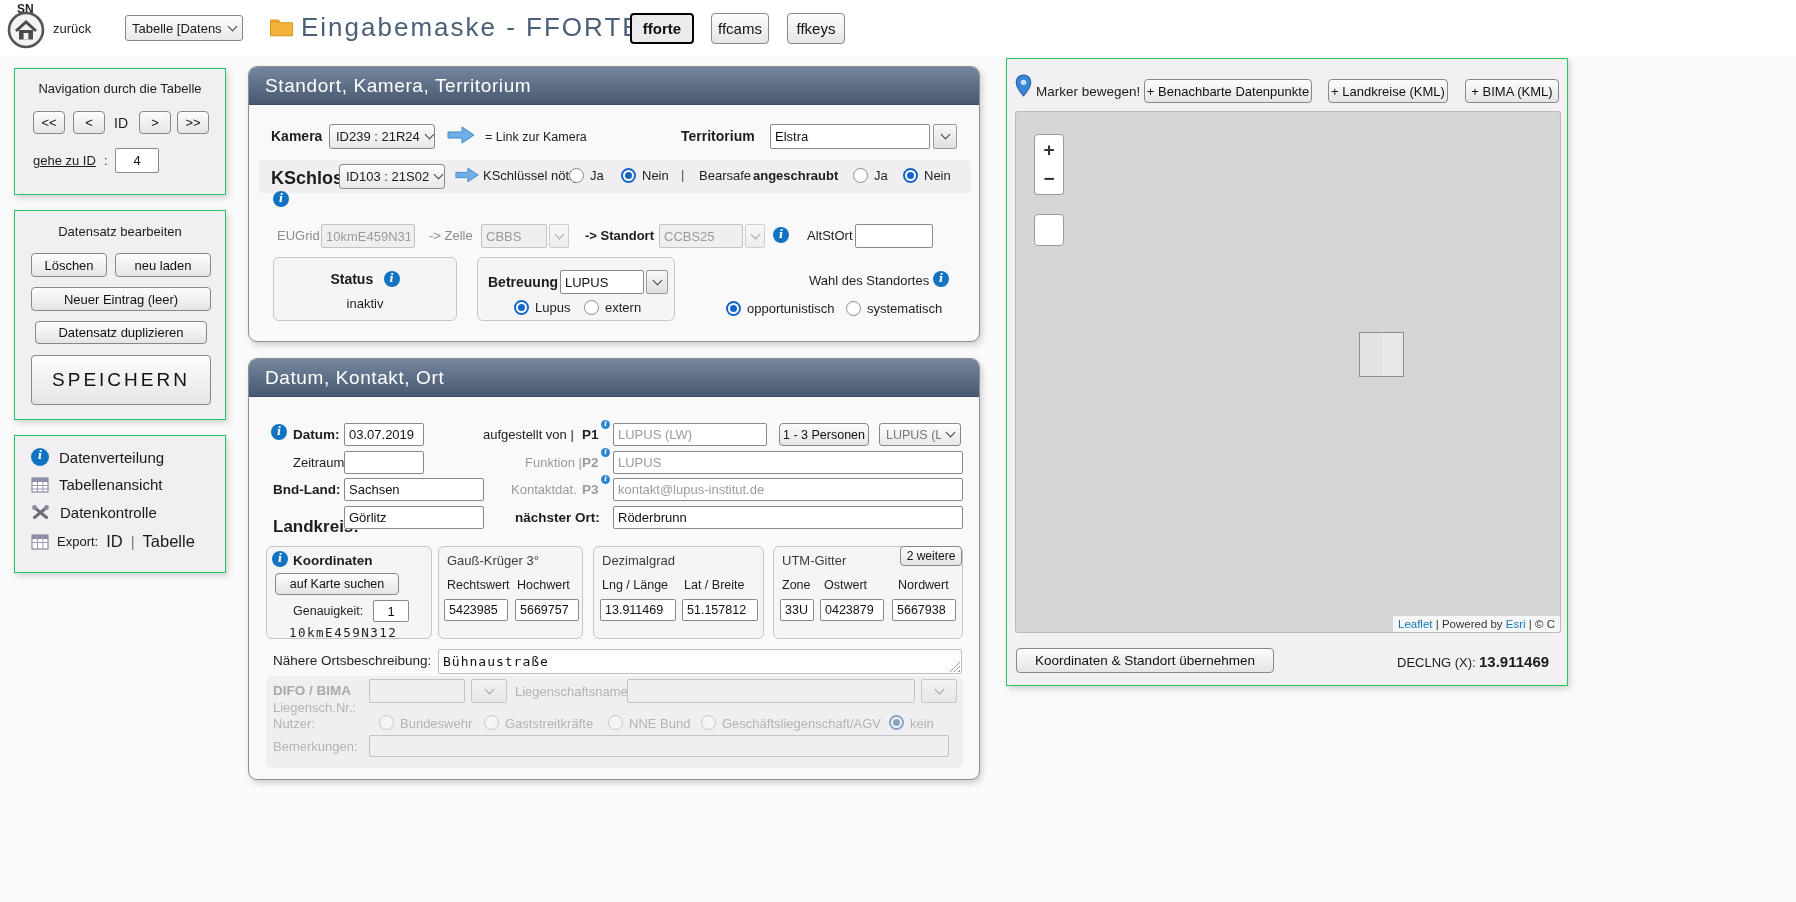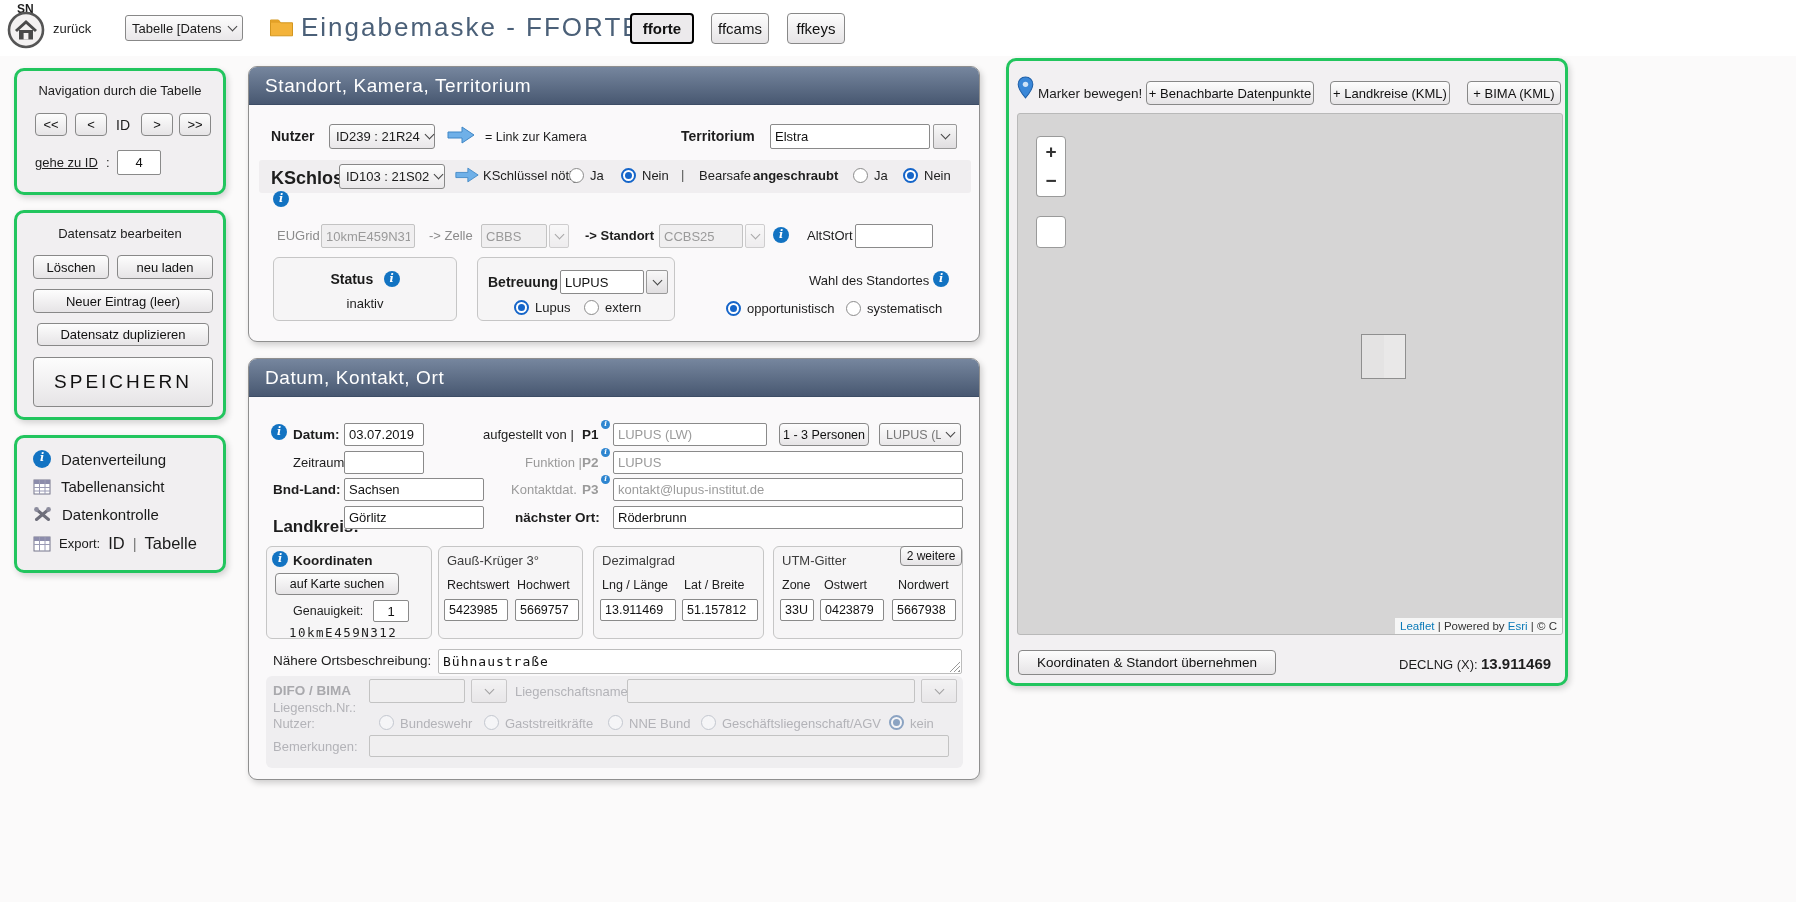--- a/index.html
+++ b/index.html
@@ -5,21 +5,21 @@
   *{box-sizing:border-box;margin:0;padding:0}
   html,body{width:1796px;height:902px;overflow:hidden;background:#fbfafa;
     font-family:"Liberation Sans",sans-serif;color:#1a1a1a}
   #stage{position:relative;width:1796px;height:856px}
 
   .lbl{position:absolute;font-size:13px;white-space:nowrap;color:#1d1d1d}
   .b{font-weight:bold}
   .gry{color:#9a9a9a}
   .dgry{color:#8b8b8b}
 
-  .card{position:absolute;background:#f1eff1;border:3px solid #22c55e;border-radius:10px;
+  .card{position:absolute;background:#f1eff1;border:1px solid #22c55e;border-radius:0;
     box-shadow:2px 3px 6px rgba(0,0,0,.16)}
   .panel{position:absolute;background:#faf9fa;border:1px solid #8f8f8f;border-radius:9px;
     box-shadow:2px 3px 6px rgba(0,0,0,.18)}
   .panel-header{height:38px;border-radius:8px 8px 0 0;background:linear-gradient(#76869e,#485871);
     display:flex;align-items:center;padding:0 16px;color:#fff;font-size:19px;letter-spacing:.6px;
     border-bottom:1px solid #3d4d65}
 
   .btn{position:absolute;display:inline-flex;align-items:center;justify-content:center;
     background:linear-gradient(#fdfdfd,#e6e4e6);border:1px solid #888;border-radius:4px;
     font-family:inherit;font-size:13px;color:#111;cursor:pointer;white-space:nowrap}
@@ -175,21 +175,21 @@
       <span style="color:#777">|</span>
       <span style="font-size:16.5px">Tabelle</span>
     </div>
   </div>
 
   <div class="panel" style="left:248px;top:66px;width:732px;height:276px">
     <div class="panel-header">
       <span>Standort, Kamera, Territorium</span>
     </div>
 
-    <span class="lbl b" style="left:22px;top:61px;font-size:14px">Nutzer</span>
+    <span class="lbl b" style="left:22px;top:61px;font-size:14px">Kamera</span>
     <div class="sel" style="left:80px;top:57px;width:106px;height:25px">
       <span>ID239 : 21R24</span>
       <span class="chev"></span>
     </div>
     <span style="position:absolute;left:198px;top:58px;cursor:pointer">
       <svg width="28" height="20" viewBox="0 0 28 20">
         <path d="M1 7 h14 V2 L27 10 15 18 V13 H1 z" fill="#6fb0e8" stroke="#3e86c6"></path>
       </svg>
     </span>
     <span class="lbl" style="left:236px;top:63px;font-size:12.5px">= Link zur Kamera</span>

